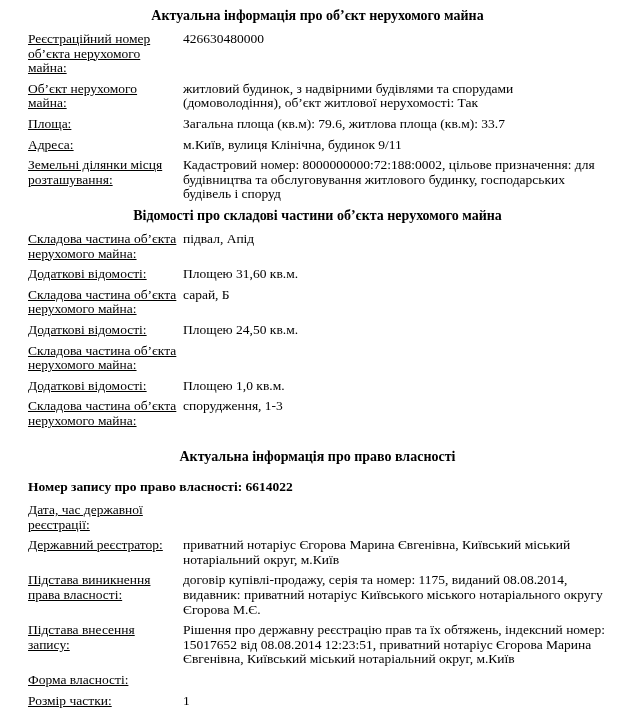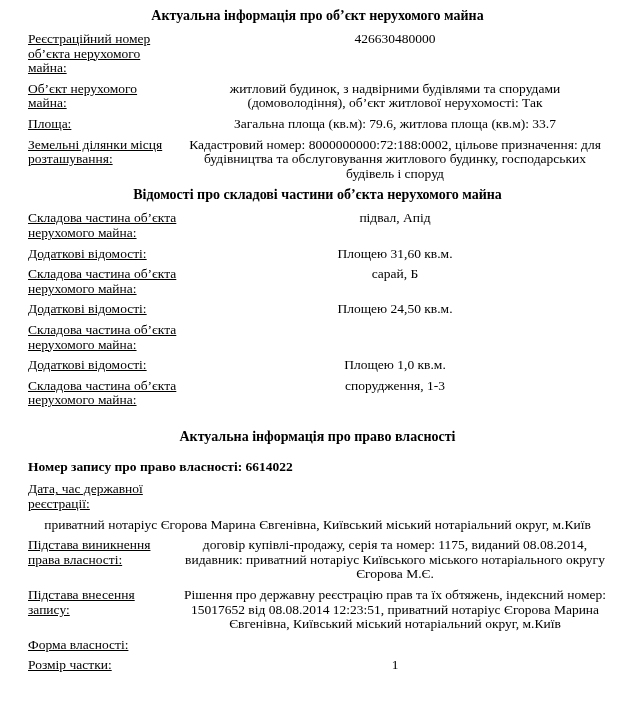--- a/index.html
+++ b/index.html
@@ -43,21 +43,20 @@
     margin-bottom: 6px;
   }
   .label {
     flex: 0 0 155px;
     padding-right: 4px;
     box-sizing: border-box;
     text-decoration: underline;
   }
   .value {
     flex: 1 1 auto;
-    text-align: center;
   }
 </style>
 </head>
 <body>
 
 <div class="page">
 
   <div class="section">
     <div class="section-title">Актуальна інформація про об’єкт нерухомого майна</div>
 
@@ -65,20 +64,24 @@
       <div class="label">Реєстраційний номер об’єкта нерухомого майна:</div>
       <div class="value">426630480000</div>
     </div>
     <div class="row">
       <div class="label">Об’єкт нерухомого майна:</div>
       <div class="value">житловий будинок, з надвірними будівлями та спорудами (домоволодіння), об’єкт житлової нерухомості: Так</div>
     </div>
     <div class="row">
       <div class="label">Площа:</div>
       <div class="value">Загальна площа (кв.м): 79.6, житлова площа (кв.м): 33.7</div>
+    </div>
+    <div class="row">
+      <div class="label">Адреса:</div>
+      <div class="value">м.Київ, вулиця Клінічна, будинок 9/11</div>
     </div>
     <div class="row">
       <div class="label">Земельні ділянки місця розташування:</div>
       <div class="value">Кадастровий номер: 8000000000:72:188:0002, цільове призначення: для будівництва та обслуговування житлового будинку, господарських будівель і споруд</div>
     </div>
   </div>
 
   <div class="section">
     <div class="section-title gap-md">Відомості про складові частини об’єкта нерухомого майна</div>
 
@@ -113,20 +116,21 @@
 
   <div class="section">
     <div class="section-title gap-lg">Актуальна інформація про право власності</div>
 
     <div class="record-line">Номер запису про право власності: 6614022</div>
 
     <div class="row">
       <div class="label">Дата, час державної реєстрації:</div>
     </div>
     <div class="row">
+      <div class="label">Державний реєстратор:</div>
       <div class="value">приватний нотаріус Єгорова Марина Євгенівна, Київський міський нотаріальний округ, м.Київ</div>
     </div>
     <div class="row">
       <div class="label">Підстава виникнення права власності:</div>
       <div class="value">договір купівлі-продажу, серія та номер: 1175, виданий 08.08.2014, видавник: приватний нотаріус Київського міського нотаріального округу Єгорова М.Є.</div>
     </div>
     <div class="row">
       <div class="label">Підстава внесення запису:</div>
       <div class="value">Рішення про державну реєстрацію прав та їх обтяжень, індексний номер: 15017652 від 08.08.2014 12:23:51, приватний нотаріус Єгорова Марина Євгенівна, Київський міський нотаріальний округ, м.Київ</div>
     </div>

